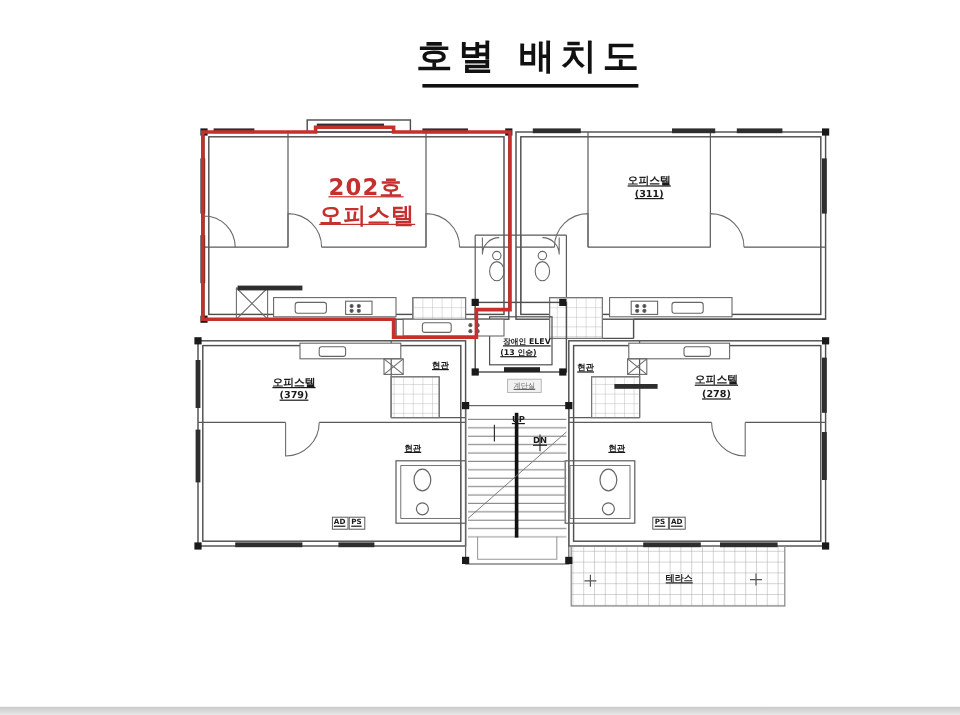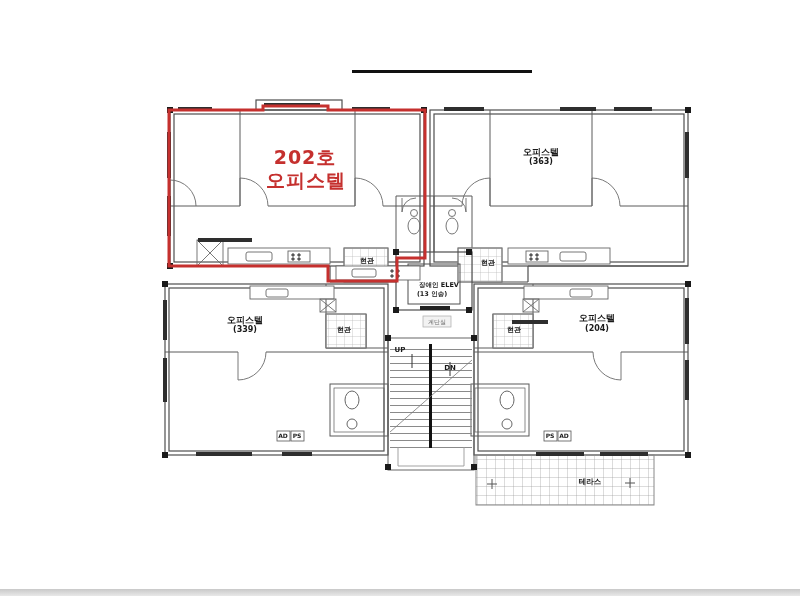--- a/index.html
+++ b/index.html
@@ -4,38 +4,39 @@
 <style>
   html,body{margin:0;padding:0;background:#fff;}
   .page{position:relative;width:800px;height:596px;background:#ffffff;overflow:hidden;
         font-family:"DejaVu Sans","Liberation Sans",sans-serif;}
   .title{position:absolute;left:442px;top:47px;transform:translate(-50%,-50%);
          font-family:"DejaVu Serif","Liberation Serif",serif;font-weight:700;
          font-size:30px;letter-spacing:5px;color:#111;white-space:nowrap;}
   .title-underline{position:absolute;left:352px;top:70px;width:180px;height:3px;background:#111;}
   svg.plan{position:absolute;left:0;top:0;}
   .lbl{position:absolute;transform:translate(-50%,-50%);color:#1a1a1a;white-space:nowrap;
-       line-height:1;text-align:left;}
+       line-height:1;text-align:left;text-decoration:underline;}
   .lbl.red{color:#c5302e;font-weight:700;font-size:19px;letter-spacing:1px;}
   .lbl.unit{font-size:9px;font-weight:700;}
   .lbl.unitnum{font-size:8px;font-weight:700;}
-  .lbl.ent{font-size:7px;font-weight:700;}
+  .lbl.ent{font-size:7px;font-weight:700;margin-top:44px;}
   .lbl.elev{font-size:6.5px;font-weight:700;}
   .lbl.updn{font-size:7px;font-weight:700;}
   .lbl.tiny{font-size:6px;color:#666;}
   .lbl.shaft{font-size:6px;font-weight:700;}
-  .lbl.terr{font-size:7.5px;font-weight:700;padding-left:48px;}
+  .lbl.terr{font-size:7.5px;font-weight:700;}
   .bottom-fade{position:absolute;left:0;bottom:0;width:800px;height:7px;
                background:linear-gradient(#c9c9c9,#e8e8e8);}
 </style>
 </head>
 <body>
 
 <div class="page">
 
+  <div class="title">호별 배치도</div>
   <div class="title-underline"></div>
 
   <svg class="plan" width="800" height="596" viewBox="0 0 800 596">
     <defs>
       <pattern id="treads" width="82" height="7" patternUnits="userSpaceOnUse">
         <path d="M0 6.5H82" stroke="#8a8a8a" stroke-width="1" fill="none"></path>
       </pattern>
       <pattern id="tile8" width="8" height="8" patternUnits="userSpaceOnUse">
         <path d="M8 0H0V8" stroke="#b5b5b5" stroke-width="0.7" fill="none"></path>
       </pattern>
@@ -218,37 +219,37 @@
 
     <g>
       <polygon points="169,110 263,110 263,106 328,106 328,110 425,110 425,258 397,258 397,281 328,281 328,266 169,266" fill="none" stroke="#c5302e" stroke-width="3"></polygon>
     </g>
   </svg>
 
   <div class="lbl red" style="left:305px;top:157px">202호</div>
   <div class="lbl red" style="left:306px;top:180px">오피스텔</div>
 
   <div class="lbl unit" style="left:541px;top:152px">오피스텔</div>
-  <div class="lbl unitnum" style="left:541px;top:162px">(363)</div>
+  <div class="lbl unitnum" style="left:541px;top:162px">(311)</div>
 
   <div class="lbl unit" style="left:245px;top:320px">오피스텔</div>
-  <div class="lbl unitnum" style="left:245px;top:330px">(339)</div>
+  <div class="lbl unitnum" style="left:245px;top:330px">(379)</div>
 
   <div class="lbl unit" style="left:597px;top:318px">오피스텔</div>
-  <div class="lbl unitnum" style="left:597px;top:329px">(204)</div>
+  <div class="lbl unitnum" style="left:597px;top:329px">(278)</div>
 
   <div class="lbl ent" style="left:367px;top:261px">현관</div>
   <div class="lbl ent" style="left:488px;top:263px">현관</div>
   <div class="lbl ent" style="left:344px;top:330px">현관</div>
   <div class="lbl ent" style="left:514px;top:330px">현관</div>
 
   <div class="lbl elev" style="left:439px;top:285px">장애인 ELEV</div>
   <div class="lbl elev" style="left:432px;top:294px">(13 인승)</div>
 
-  <div class="lbl updn" style="left:400px;top:350px">UP</div>
+  <div class="lbl updn" style="left:432px;top:350px">UP</div>
   <div class="lbl updn" style="left:450px;top:368px">DN</div>
   <div class="lbl tiny" style="left:437px;top:322px">계단실</div>
 
   <div class="lbl terr" style="left:566px;top:482px">테라스</div>
 
   <div class="lbl shaft" style="left:283px;top:436px">AD</div>
   <div class="lbl shaft" style="left:297px;top:436px">PS</div>
   <div class="lbl shaft" style="left:550px;top:436px">PS</div>
   <div class="lbl shaft" style="left:564px;top:436px">AD</div>
 

